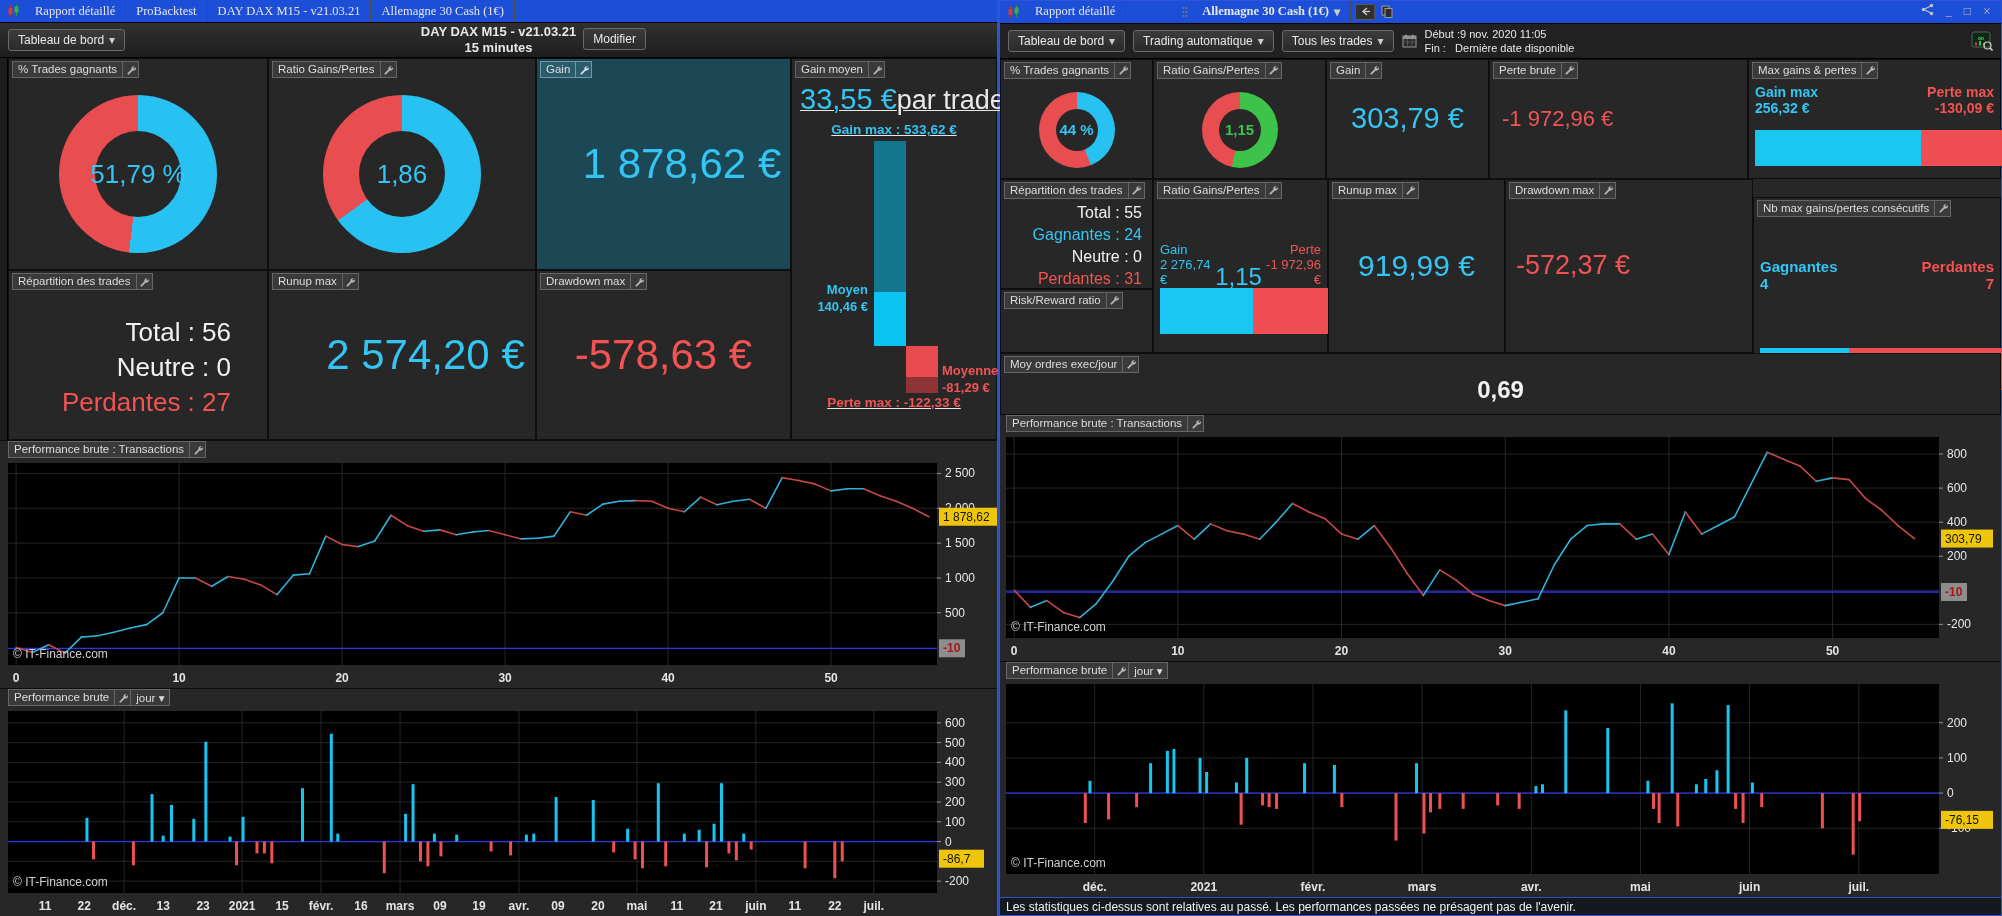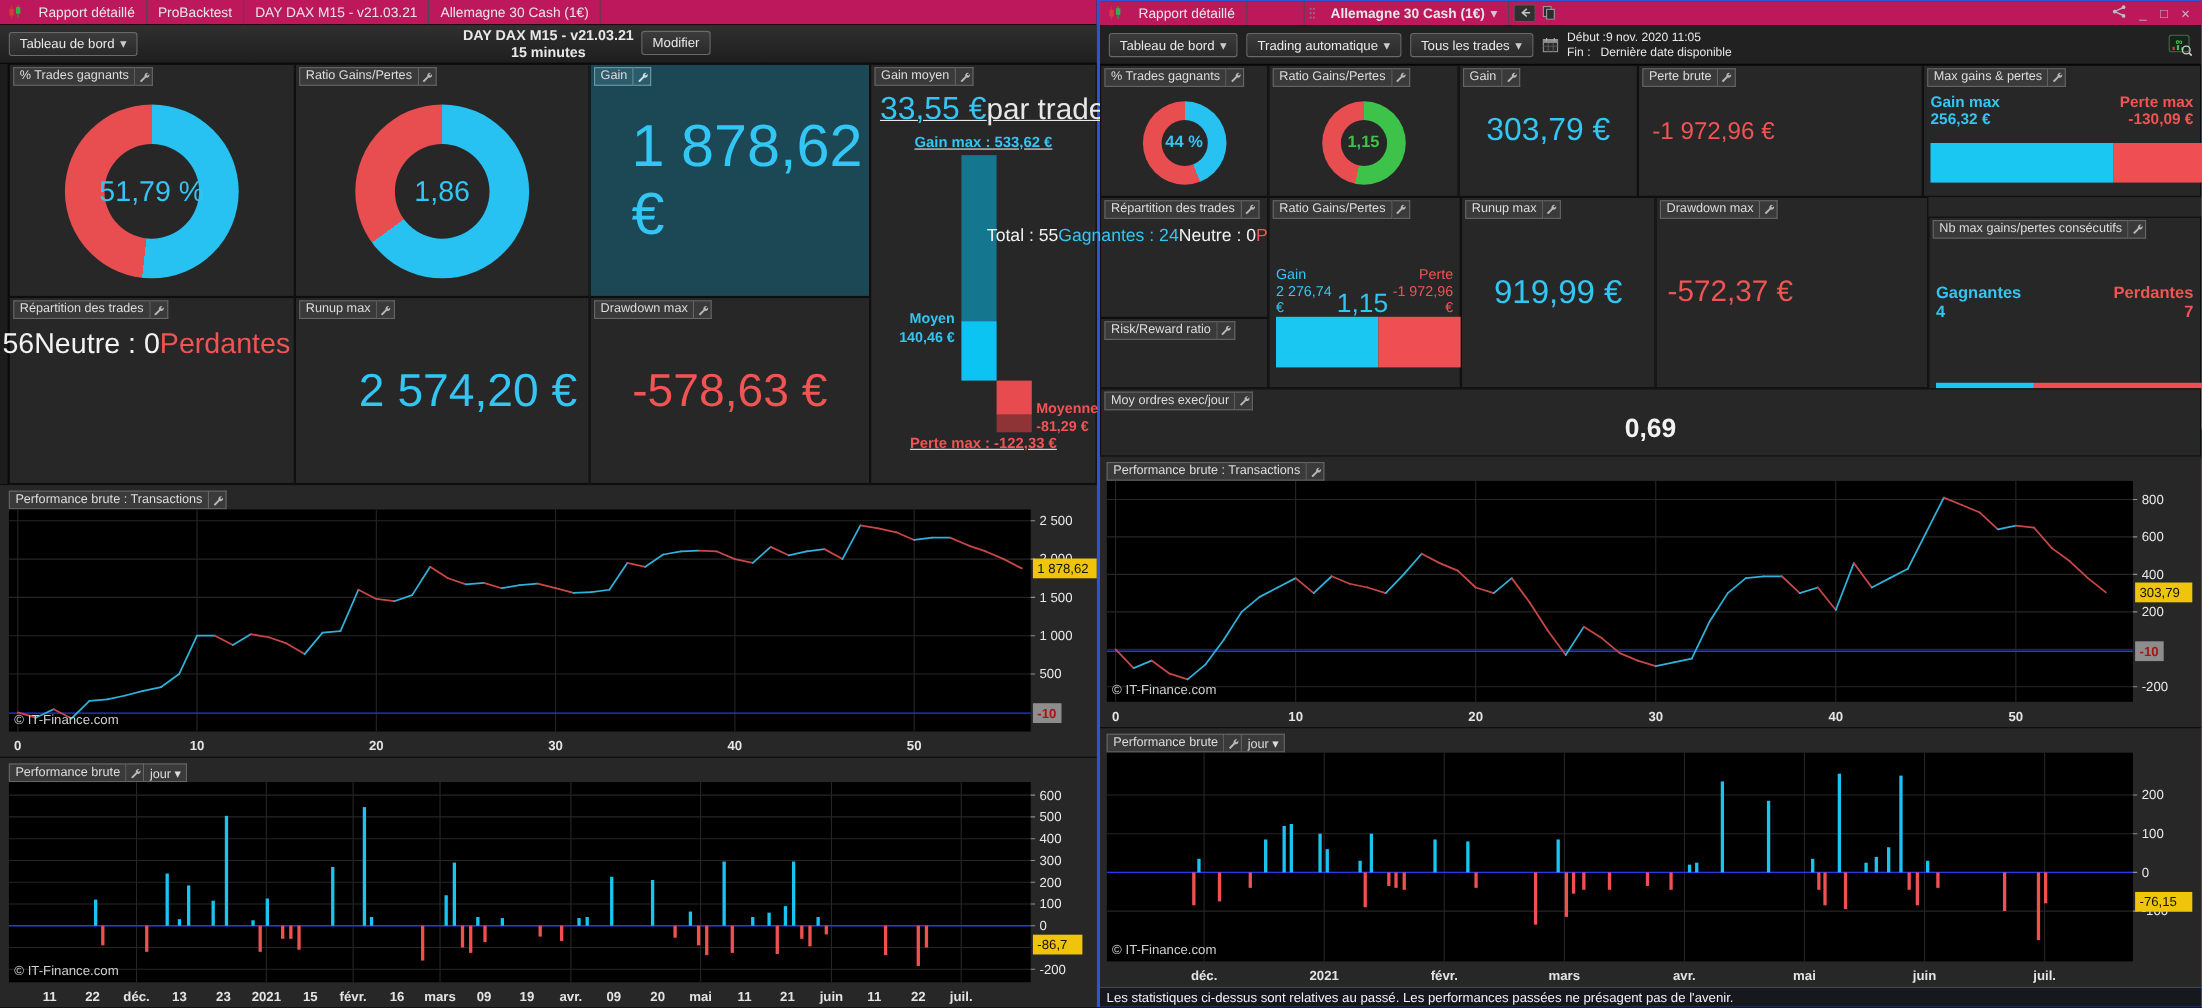--- a/index.html
+++ b/index.html
@@ -12,21 +12,21 @@
   .red  { color:#f25353; }
   .green{ color:#3ec24a; }
   .white{ color:#f2f2f2; }
 
   .chip { display:inline-flex; align-items:stretch; height:17px; font-size:11.5px; color:#ddd; }
   .chip .chip-label { background:#3a3a3a; border:1px solid #666; padding:1px 5px; white-space:nowrap; }
   .chip .chip-tool  { background:#3a3a3a; border:1px solid #666; border-left:none; width:16px;
                       display:flex; align-items:center; justify-content:center; cursor:pointer; }
   .chip .chip-drop  { background:#3a3a3a; border:1px solid #666; border-left:none; padding:1px 5px; cursor:pointer; }
 
-  .tabbar { height:23px; background:#be185d; display:flex; align-items:stretch; font-size:12.5px; border-bottom:1px solid #000; }
+  .tabbar { height:23px; background:#1d4ed8; display:flex; align-items:stretch; font-size:12.5px; border-bottom:1px solid #000;font-family:Liberation Serif, serif; }
   .tabbar .tab { display:flex; align-items:center; padding:0 10px; border-right:1px solid #4a4a4a; color:#e6e6e6; cursor:pointer; white-space:nowrap; }
   .tabbar .appicon { display:flex; align-items:center; padding:0 5px 0 7px; }
   .win-controls { margin-left:auto; display:flex; align-items:center; gap:12px; padding-right:10px; color:#bbb; }
   .win-controls span { cursor:pointer; font-size:12px; }
 
   .titlebar { height:35px; background:linear-gradient(#303030,#1e1e1e); display:flex; align-items:center; position:relative; border-bottom:1px solid #000; }
   .btn { background:linear-gradient(#3c3c3c,#2a2a2a); border:1px solid #6a6a6a; border-radius:3px; color:#e8e8e8;
          font-size:12px; padding:3px 9px; cursor:pointer; white-space:nowrap; }
   .btn .caret { margin-left:5px; color:#ccc; }
 
@@ -41,41 +41,41 @@
   .cell .chip { position:absolute; top:2px; left:3px; z-index:3; }
 
   .gutter { position:absolute; left:0; top:0; width:8px; background:#1d1d1d; border-right:1px solid #000; cursor:col-resize; }
 
   .donut { position:relative; border-radius:50%; margin:0 auto; }
   .donut .hole { position:absolute; border-radius:50%; background:#272727; }
   .donut .donut-text { position:absolute; inset:0; display:flex; align-items:center; justify-content:center; z-index:2; }
 
   .big-value { position:absolute; inset:0; display:flex; align-items:center; justify-content:center; }
 
-  .rep-list { position:absolute; inset:24px 0 0 0; display:flex; flex-direction:row; justify-content:center; }
+  .rep-list { position:absolute; inset:24px 0 0 0; display:flex; flex-direction:column; justify-content:center; }
   .rep-row { text-align:right; white-space:pre; }
 
   .hbar { display:flex; width:100%; }
   .hbar .hbar-a { background:#19c7f2; }
   .hbar .hbar-b { background:#ef4f52; flex:1; }
 
   
   .gm-col { position:absolute; inset:0; padding:22px 8px 4px 8px;text-decoration:underline; }
   .gm-top { text-align:center; margin-top:2px; white-space:nowrap; }
   .gm-top .gm-val { font-size:29px; color:#33c5f3; }
   .gm-top .gm-suf { font-size:27px; color:#e8e8e8; }
   .gm-gainmax { text-align:center; font-size:13.5px; font-weight:bold; color:#33c5f3; margin-top:6px; }
   .gm-chart { position:relative; height:252px; margin-top:4px; }
   .gm-seg { position:absolute; }
   .gm-lbl { position:absolute; font-size:13px; font-weight:bold; line-height:1.3; }
   .gm-pertemax { text-align:center; font-size:13.5px; font-weight:bold; color:#f25353; margin-top:2px; }
 
   
   .chart-section { position:relative; background:#272727; border-top:1px solid #0e0e0e; }
-  .chart-head { height:22px; display:flex; align-items:flex-end; gap:0; padding-left:8px; }
+  .chart-head { height:22px; display:flex; align-items:flex-start; gap:0; padding-left:8px; }
   .chart-head .chip { position:static; }
 
   
   .right-win { border:1px solid #2d54d6; border-left:3px solid #2d54d6; background:#272727; }
   .toolbar { height:35px; background:#212121; display:flex; align-items:center; gap:8px; padding:0 8px; border-bottom:1px solid #000; }
   .date-block { font-size:11px; line-height:1.3; color:#e8e8e8; white-space:pre; }
   .statusbar { height:18px; background:#15181d; border-top:1px solid #2b50c8; font-size:12px; color:#f2f2f2;
                display:flex; align-items:center; padding-left:6px; }
   .icon-btn { display:flex; align-items:center; justify-content:center; background:#303030; border:1px solid #585858; border-radius:2px; cursor:pointer; }
   .grip { display:flex; align-items:center; padding:0 4px; }
@@ -149,21 +149,21 @@
 
       <div class="cell" style="left:536px;top:0;width:255px;height:212px;background:#1c4754;">
         <span class="chip">
             <span class="chip-label" style="background:#2c5c6b;border-color:#6f99a6;">Gain</span>
             <span class="chip-tool" style="background:#2c5c6b;border-color:#6f99a6;">
               <svg width="10" height="10" viewBox="0 0 12 12">
                 <path d="M10.6 1.6a3 3 0 0 0-4 3.6L1.4 10.4l1.7 1.4 5-5.2a3 3 0 0 0 3.7-3.9L9.9 4.6 8.4 3.2z" fill="#cfe2e8"></path>
               </svg>
             </span>
           </span>
-        <div class="big-value cyan" style="font-size:54px;margin-left:37px;">1 878,62 €</div>
+        <div class="big-value cyan" style="font-size:42px;margin-left:37px;">1 878,62 €</div>
       </div>
 
       <div class="cell" style="left:791px;top:0;width:206px;height:382px;">
         <span class="chip">
             <span class="chip-label">Gain moyen</span>
             <span class="chip-tool">
               <svg width="10" height="10" viewBox="0 0 12 12">
                 <path d="M10.6 1.6a3 3 0 0 0-4 3.6L1.4 10.4l1.7 1.4 5-5.2a3 3 0 0 0 3.7-3.9L9.9 4.6 8.4 3.2z" fill="#b8b8b8"></path>
               </svg>
             </span>

